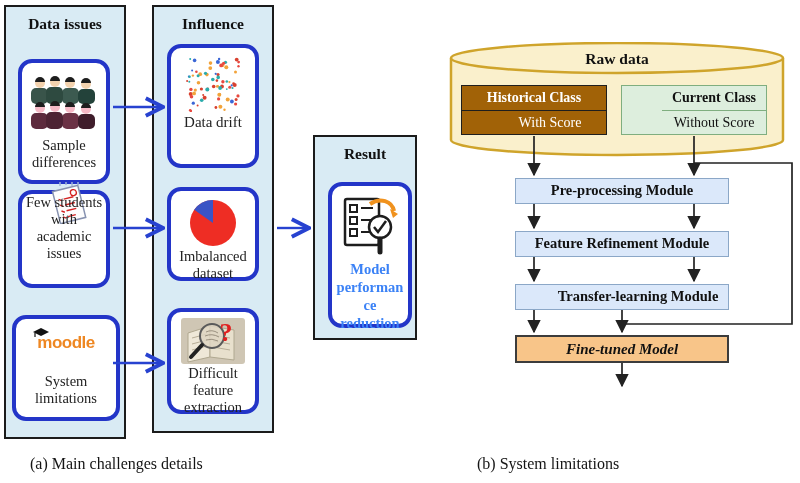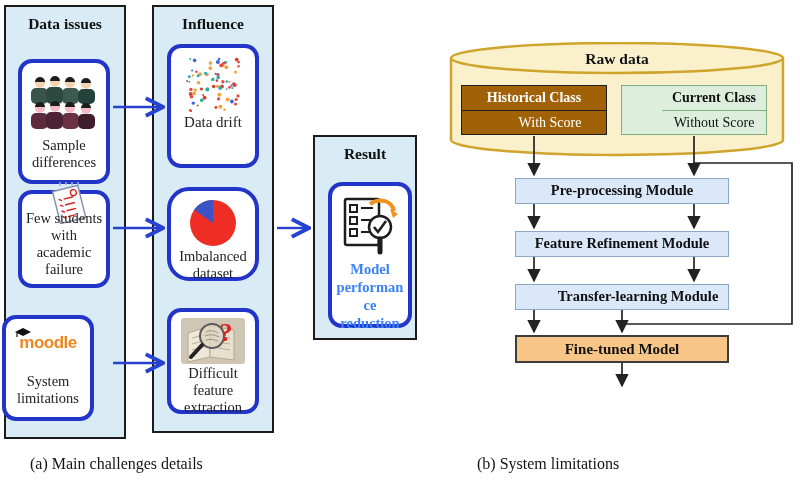--- a/index.html
+++ b/index.html
@@ -12,31 +12,31 @@
   .col-a{left:4px;top:5px;width:122px;height:434px;}
   .col-b{left:152px;top:5px;width:122px;height:428px;}
   .col-c{left:313px;top:135px;width:104px;height:205px;}
   .col-header{position:absolute;left:0;top:8px;width:100%;text-align:center;
     font-weight:bold;font-size:15.5px;color:#111;}
   
   .bluebox{position:absolute;background:#ffffff;border:4px solid #2335c8;border-radius:14px;
     box-sizing:border-box;display:flex;flex-direction:column;align-items:center;}
   .bx-sample{left:18px;top:43px;width:92px;height:125px;margin-top:16px;}
   .bx-few{left:18px;top:190px;width:92px;height:98px;}
-  .bx-sys{left:2px;top:315px;width:92px;height:106px;}
+  .bx-sys{left:12px;top:315px;width:108px;height:106px;}
   .bx-drift{left:167px;top:44px;width:92px;height:124px;}
-  .bx-pie{left:167px;top:187px;width:92px;height:94px;border-radius:22px;}
+  .bx-pie{left:167px;top:187px;width:92px;height:94px;}
   .bx-diff{left:167px;top:308px;width:92px;height:106px;}
   .bx-result{left:328px;top:182px;width:84px;height:146px;}
   .lbl{font-size:14.5px;line-height:17px;text-align:center;color:#222;}
   .lbl-bold{font-weight:bold;color:#3b82f6;font-size:14.5px;line-height:18px;text-align:center;}
   .icon-slot{display:flex;align-items:center;justify-content:center;}
   .bx-few{position:absolute;}
   .few-icon{position:absolute;left:24px;top:-12px;}
-  .few-text{position:relative;z-index:2;margin-top:16px;}
+  .few-text{position:relative;z-index:2;}
   
   .moodle-wrap{position:relative;margin-top:14px;display:inline-block;
     font-family:"Liberation Sans","DejaVu Sans",sans-serif;font-weight:bold;
     font-size:17px;color:#ee8722;letter-spacing:-0.5px;}
   .moodle-cap{position:absolute;left:-4px;top:-5px;}
   
   .caption{position:absolute;top:455px;font-size:16px;color:#141414;text-align:left;width:300px;}
   .cap-a{left:30px;}
   .cap-b{left:477px;}
   
@@ -49,21 +49,21 @@
   .class-title{height:24px;line-height:24px;text-align:center;font-weight:bold;font-size:14px;}
   .class-sub{height:23px;line-height:23px;text-align:center;font-size:14px;box-sizing:border-box;}
   .class-hist .class-sub{border-top:1.5px solid #1e1e1e;padding-left:32px;}
   .class-curr .class-sub{border-top:1.5px solid #7fae7f;}
   .module{position:absolute;left:515px;width:214px;height:26px;box-sizing:border-box;
     background:#dbe8fa;border:1.5px solid #8ba7c7;text-align:center;
     font-weight:bold;font-size:14.5px;line-height:23px;color:#111;}
   .mod-1{top:178px;} .mod-2{top:231px;} .mod-3{top:284px;padding-left:32px;}
   .finetuned{position:absolute;left:515px;top:335px;width:214px;height:28px;box-sizing:border-box;
     background:#f8c589;border:2px solid #3c3c3c;text-align:center;
-    font-weight:bold;font-size:15px;line-height:24px;color:#111;}
+    font-weight:bold;font-size:15px;line-height:24px;color:#111;font-style:italic;}
   .predict-ellipse{position:absolute;left:542px;top:389px;width:160px;height:54px;box-sizing:border-box;
     background:#d8e9d1;border:2px solid #5f8c4d;border-radius:50%;
     display:flex;flex-direction:column;align-items:center;justify-content:center;}
   .predict-ellipse .lbl{font-size:14.5px;line-height:18px;}
   
   .overlay{position:absolute;left:0;top:0;pointer-events:none;}
 </style>
 </head>
 <body>
 
@@ -135,21 +135,21 @@
             <path d="M14,21 l3,2 M19,22 h10"></path>
             <path d="M14,27 l3,2 M19,28 h10"></path>
             <path d="M14,33 l3,2 M19,34 h8"></path>
           </g>
         </g>
       </svg>
     </span>
     <span class="lbl few-text">Few students</span>
     <span class="lbl" style="z-index:2">with</span>
     <span class="lbl" style="z-index:2">academic</span>
-    <span class="lbl" style="z-index:2">failure</span>
+    <span class="lbl" style="z-index:2">issues</span>
   </div>
 
   <div class="bluebox bx-sys">
     <span class="moodle-wrap">
       <svg class="moodle-cap" width="16" height="10" viewBox="0 0 16 10">
         <polygon points="8,0 16,4 8,8 0,4" fill="#111"></polygon>
         <line x1="2" y1="5" x2="2" y2="9" stroke="#111" stroke-width="1.2"></line>
       </svg><span>moodle</span>
     </span>
     <span class="lbl" style="margin-top:20px">System</span>

